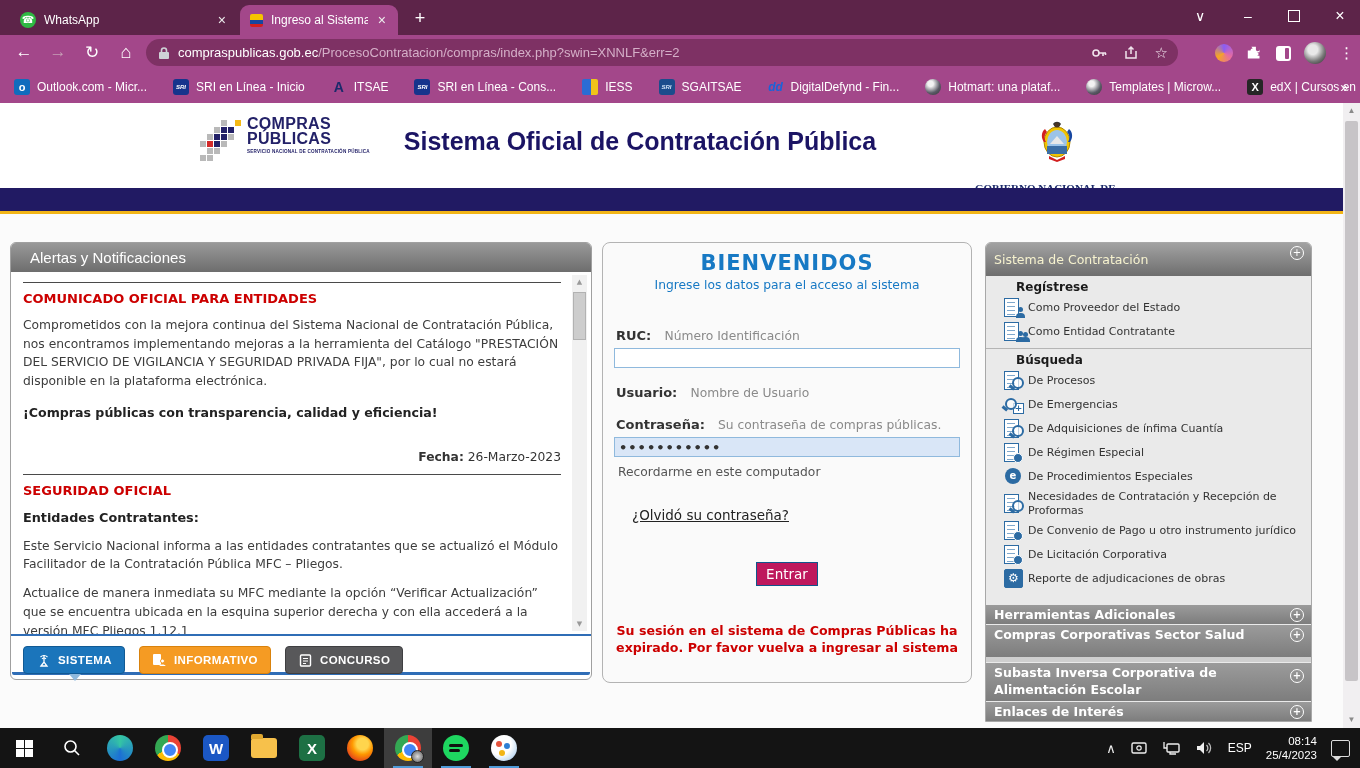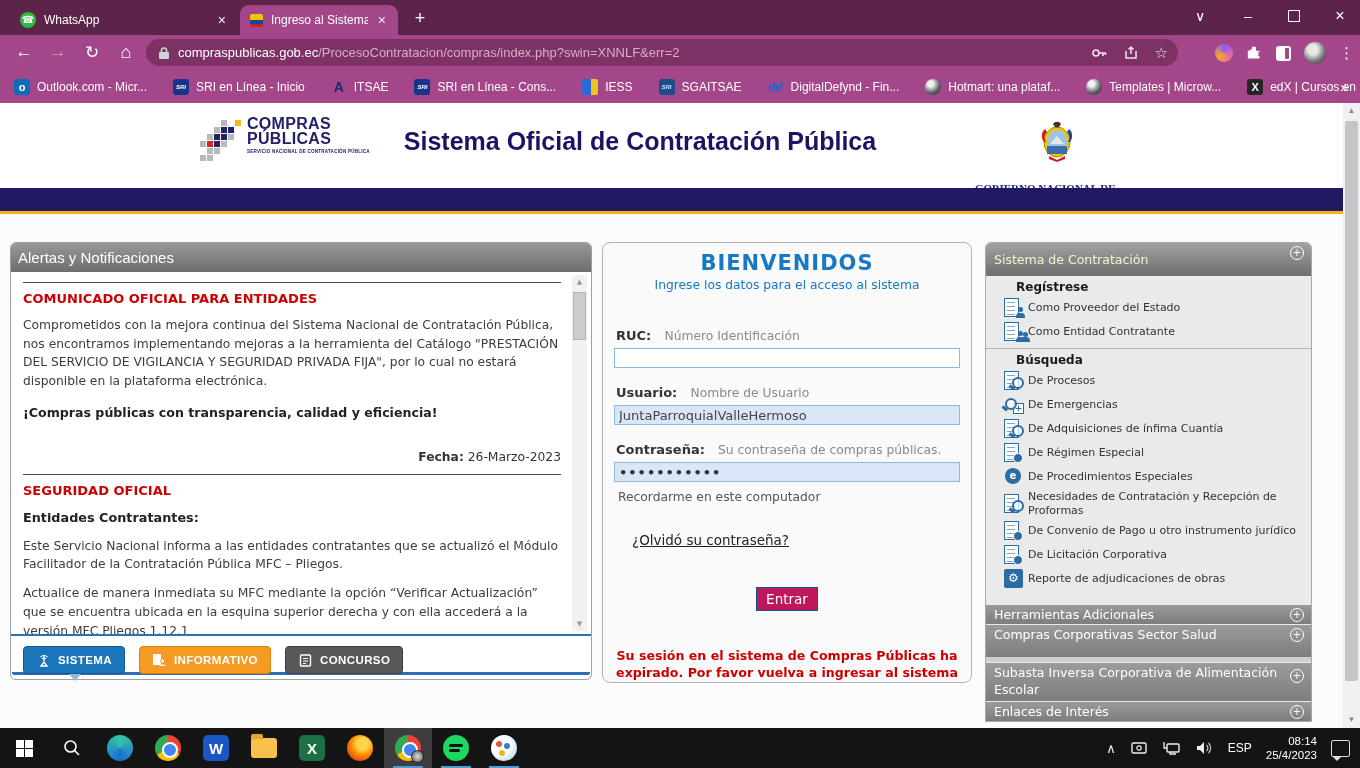--- a/index.html
+++ b/index.html
@@ -59,21 +59,21 @@
   .mosaic span{width:6px;height:6px;}
   .mq-g{background:#b9b9b9;} .mq-n{background:#232168;} .mq-y{background:#f5b915;} .mq-r{background:#d22a2a;} .mq-e{background:transparent;}
   .cp-logo-txt{color:#232168;font-weight:bold;font-size:16px;line-height:15px;letter-spacing:.3px;}
   .cp-tagline{font-size:4.6px;font-weight:bold;color:#232168;margin-top:3px;letter-spacing:.2px;}
   .site-title{position:absolute;left:340px;top:24px;width:600px;text-align:center;color:#1b1464;font-weight:bold;font-size:25px;}
   .gov-logo{position:absolute;left:975px;top:15px;display:flex;gap:20px;align-items:center;flex-direction:column;}
   .gov-txt{font-family:"Liberation Serif",serif;color:#1b2a6b;font-size:11px;font-weight:bold;line-height:13px;}
   .navybar{position:absolute;top:85px;left:0;width:100%;height:23px;background:#211a63;border-bottom:3px solid #f2b517;}
 
   
-  .panel-hd{height:29px;background:linear-gradient(#999,#6d6d6d);border-radius:5px 5px 0 0;color:#fff;font-size:15px;display:flex;align-items:center;padding-left:7px;text-align:center;}
+  .panel-hd{height:29px;background:linear-gradient(#999,#6d6d6d);border-radius:5px 5px 0 0;color:#fff;font-size:15px;display:flex;align-items:center;padding-left:19px;text-align:center;}
   .alerts-panel{position:absolute;left:10px;top:139px;width:582px;height:438px;background:#fff;border:1px solid #a0a0a0;border-radius:6px;box-sizing:border-box;display:flex;flex-direction:column;}
   .alerts-body{position:relative;flex:1;overflow:hidden;padding:0 30px 0 12px;font-family:"DejaVu Sans",sans-serif;}
   .rule{border:none;border-top:1px solid #4a4a4a;margin:10px 0 8px;}
   .red-h{color:#c00;font-weight:bold;font-size:13px;}
   .para{color:#3d3d3d;font-size:12.3px;line-height:1.52;margin:10px 0;}
   .slogan{font-weight:bold;color:#222;font-size:12.6px;margin:14px 0;}
   .fecha{text-align:right;font-size:12.3px;color:#333;margin:30px 0 2px;}
   .subh{font-weight:bold;color:#222;font-size:12.8px;margin:12px 0;}
   .inner-sb{position:absolute;top:3px;right:4px;bottom:3px;width:15px;background:#f1f1f1;}
   .isb-arrow{position:absolute;left:0;width:15px;height:14px;text-align:center;color:#9a9a9a;font-size:7px;line-height:14px;}
@@ -118,21 +118,21 @@
   .mi-person::after{content:"";position:absolute;left:0;bottom:0;width:9px;height:5px;border-radius:4px 4px 0 0;background:#2c6ba3;}
   .mi-person.dbl::before{box-shadow:5px 1px 0 #2c6ba3;}
   .mi-person.dbl::after{box-shadow:5px 0 0 #2c6ba3;}
   .mi-mag{position:absolute;right:2px;bottom:3px;width:8px;height:8px;border:2px solid #2c6ba3;border-radius:50%;background:rgba(255,255,255,.7);}
   .mi-mag::after{content:"";position:absolute;left:-5px;top:7px;width:6px;height:2.5px;background:#2c6ba3;transform:rotate(40deg);}
   .mi-badge{position:absolute;right:3px;bottom:1px;width:8px;height:8px;border-radius:50%;background:#2c6ba3;border:1px solid #fff;}
   .mi-globe{position:absolute;left:3px;top:2px;width:16px;height:16px;border-radius:50%;background:#2c6ba3;color:#fff;font-size:10px;font-weight:bold;text-align:center;line-height:16px;}
   .mi-gearbox{position:absolute;left:2px;top:1px;width:17px;height:17px;border:1.5px solid #2c6ba3;background:#2c6ba3;color:#fff;font-size:12px;line-height:17px;text-align:center;border-radius:2px;}
   .mi-plusbox{position:absolute;right:2px;bottom:2px;width:9px;height:9px;border:1.5px solid #2c6ba3;background:#fff;color:#2c6ba3;font-size:9px;line-height:9px;text-align:center;font-weight:bold;}
   .acc-wrap{margin-top:14px;}
-  .accordion{position:relative;background:linear-gradient(#9b9b9b,#7d7d7d);color:#fff;font-size:12.5px;padding:2px 24px 2px 8px;margin-top:1px;}
+  .accordion{position:relative;background:linear-gradient(#9b9b9b,#7d7d7d);color:#fff;font-size:12.5px;padding:2px 24px 2px 8px;margin-top:1px;font-weight:bold;}
   .acc-tall{min-height:28px;}
   .acc-gap{height:5px;background:#cfcfcf;}
   .acc-2line{min-height:26px;line-height:1.35;}
 
   
   .taskbar{position:absolute;left:0;top:728px;width:100%;height:40px;background:#141414;display:flex;align-items:stretch;}
   .tb-cell{width:48px;display:flex;align-items:center;justify-content:center;position:relative;}
   .tb-cell.active{background:#3d3d3d;}
   .tb-underline::after{content:"";position:absolute;bottom:0;left:9px;right:9px;height:2px;background:#4f9bd8;}
   .win-logo{display:grid;grid-template-columns:8px 8px;grid-auto-rows:8px;gap:1px;}
@@ -394,21 +394,20 @@
       <div class="lg-sub">Ingrese los datos para el acceso al sistema</div>
       <div class="fld-row" style="margin-top:36px;">
         <span class="fld-label">RUC:</span>
         <span class="fld-hint">Número Identificación</span>
       </div>
       <input class="fld-input" value="" style="">
       <div class="fld-row">
         <span class="fld-label">Usuario:</span>
         <span class="fld-hint">Nombre de Usuario</span>
       </div>
-      <input class="fld-input fld-blue" value="JuntaParroquialValleHermoso" style="">
       <div class="fld-row">
         <span class="fld-label">Contraseña:</span>
         <span class="fld-hint">Su contraseña de compras públicas.</span>
       </div>
       <input class="fld-input fld-blue pass" value="•••••••••••" style="">
       <div class="remember">Recordarme en este computador</div>
       <a class="forgot">¿Olvidó su contraseña?</a>
       <button class="entrar">Entrar</button>
       <div class="expired">Su sesión en el sistema de Compras Públicas ha expirado. Por favor vuelva a ingresar al sistema</div>
     </div>

